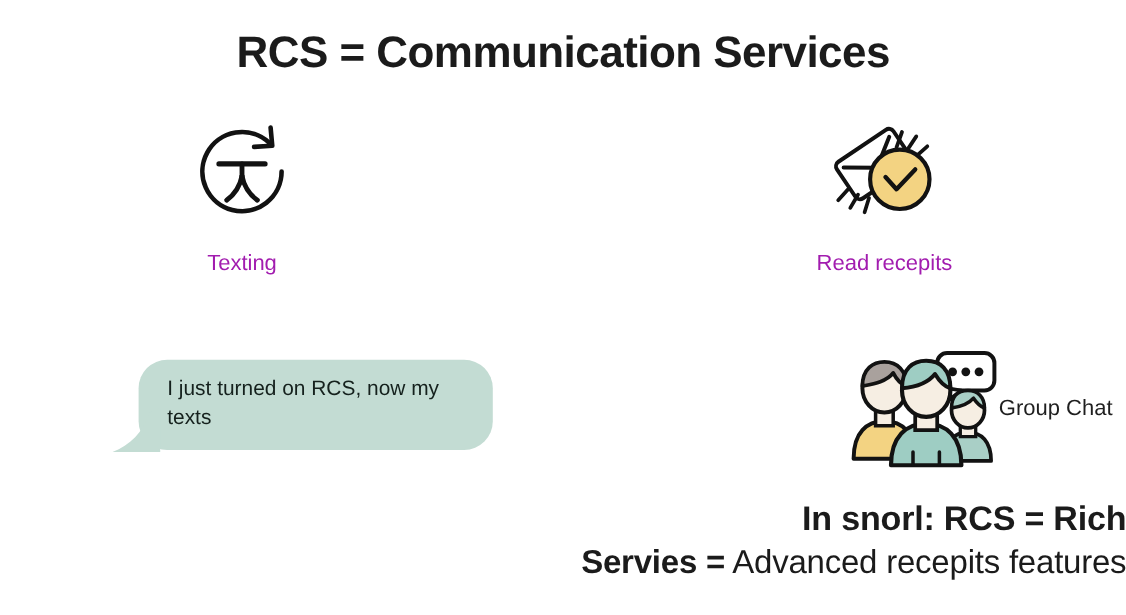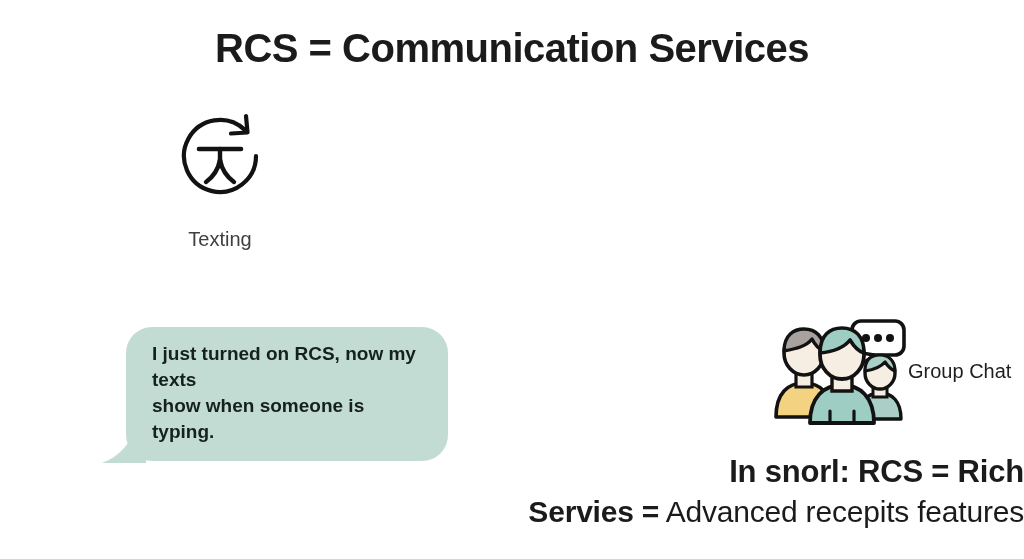--- a/index.html
+++ b/index.html
@@ -50,30 +50,29 @@
   .feature-art {
     height: 112px;
     display: flex;
     align-items: center;
     justify-content: center;
   }
   .feature-label {
     margin-top: 16px;
     font-size: 20px;
     font-weight: 400;
-    color: #404040;
+    color: #a21caf;
     white-space: nowrap;
   }
 
   
   .bubble-wrap {
     position: absolute;
     left: 126px;
     top: 327px;
-    font-weight: bold;
   }
   .bubble {
     position: relative;
     background: #c3dcd3;
     border-radius: 26px;
     padding: 14px 26px 16px 26px;
     width: 322px;
     box-sizing: border-box;
   }
   .bubble-text {
@@ -146,28 +145,48 @@
         <path d="M78 12 L79.5 28.5 L63 29.5" fill="none" stroke="#121212" stroke-width="4.2" stroke-linecap="round" stroke-linejoin="round"></path>
         <line x1="31" y1="45" x2="73" y2="45" stroke="#121212" stroke-width="4.6" stroke-linecap="round"></line>
         <path d="M52 45 L52 58" stroke="#121212" stroke-width="4.4" stroke-linecap="round"></path>
         <path d="M52 56 C50 66 45 73 38 78" fill="none" stroke="#121212" stroke-width="4.4" stroke-linecap="round"></path>
         <path d="M52 56 C54 66 59 73 66 78" fill="none" stroke="#121212" stroke-width="4.4" stroke-linecap="round"></path>
       </svg>
     </div>
     <div class="feature-label">Texting</div>
   </div>
 
+  <div class="feature">
+    <div class="feature-art">
+      <svg width="118" height="104" viewBox="0 0 118 104">
+        <g transform="rotate(-34 48 44)">
+          <rect x="18" y="26" width="62" height="40" rx="5" fill="#ffffff" stroke="#121212" stroke-width="3.6"></rect>
+          <path d="M24 33 L49 50 L74 33" fill="none" stroke="#121212" stroke-width="3.6" stroke-linecap="round" stroke-linejoin="round"></path>
+        </g>
+        <g stroke="#121212" stroke-width="3.4" stroke-linecap="round">
+          <line x1="75" y1="16" x2="70" y2="30"></line>
+          <line x1="88" y1="20" x2="80" y2="32"></line>
+          <line x1="98" y1="29" x2="88" y2="38"></line>
+          <line x1="17" y1="78" x2="26" y2="68"></line>
+          <line x1="28" y1="85" x2="35" y2="73"></line>
+          <line x1="41" y1="89" x2="45" y2="76"></line>
+        </g>
+        <circle cx="73" cy="59" r="27" fill="#f3d382" stroke="#121212" stroke-width="3.8"></circle>
+        <path d="M60 57 L70 68 L87 50" fill="none" stroke="#121212" stroke-width="4" stroke-linecap="round" stroke-linejoin="round"></path>
+      </svg>
+    </div>
+    <div class="feature-label">Read recepits</div>
+  </div>
 
 
 </div>
 
 <div class="bubble-wrap">
   <div class="bubble">
     <div class="bubble-text">I just turned on RCS, now my texts</div>
-    <div class="bubble-text">show when someone is typing.</div>
     <div class="bubble-tail">
       <svg width="44" height="40" viewBox="0 0 44 40">
         <path d="M44 0 L44 40 L0 40 C16 34 28 22 34 4 Z" fill="#c3dcd3"></path>
       </svg>
     </div>
   </div>
 </div>
 
 <div class="group-chat">
   <div>

